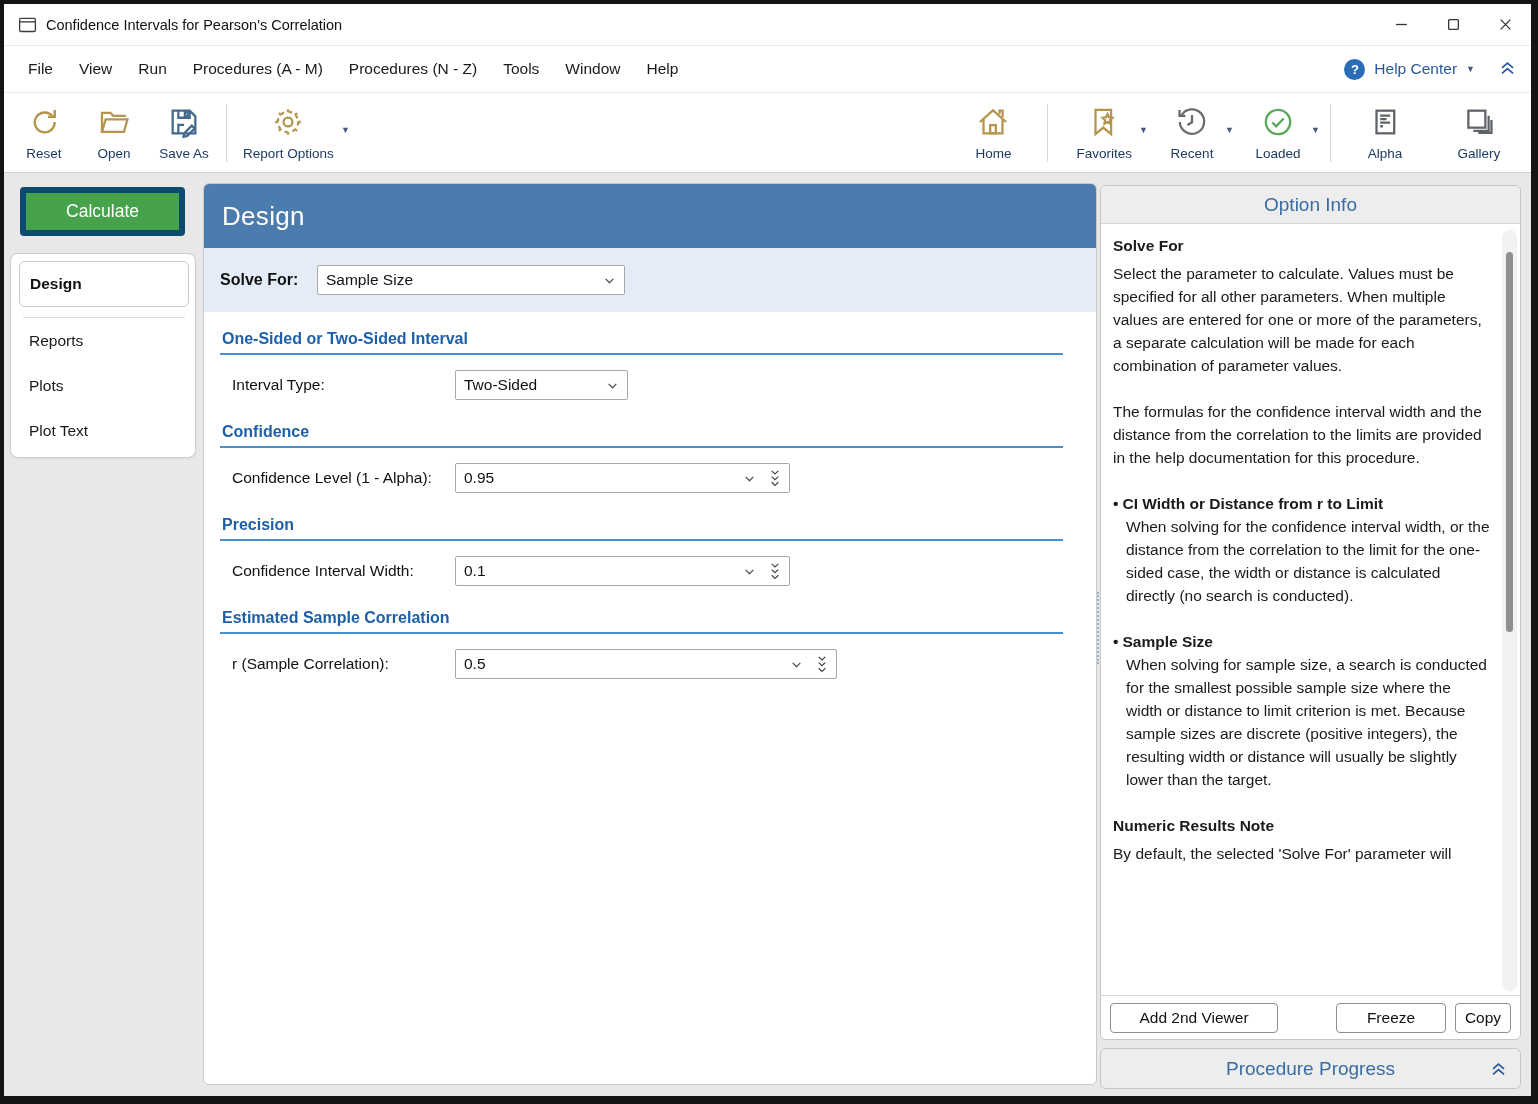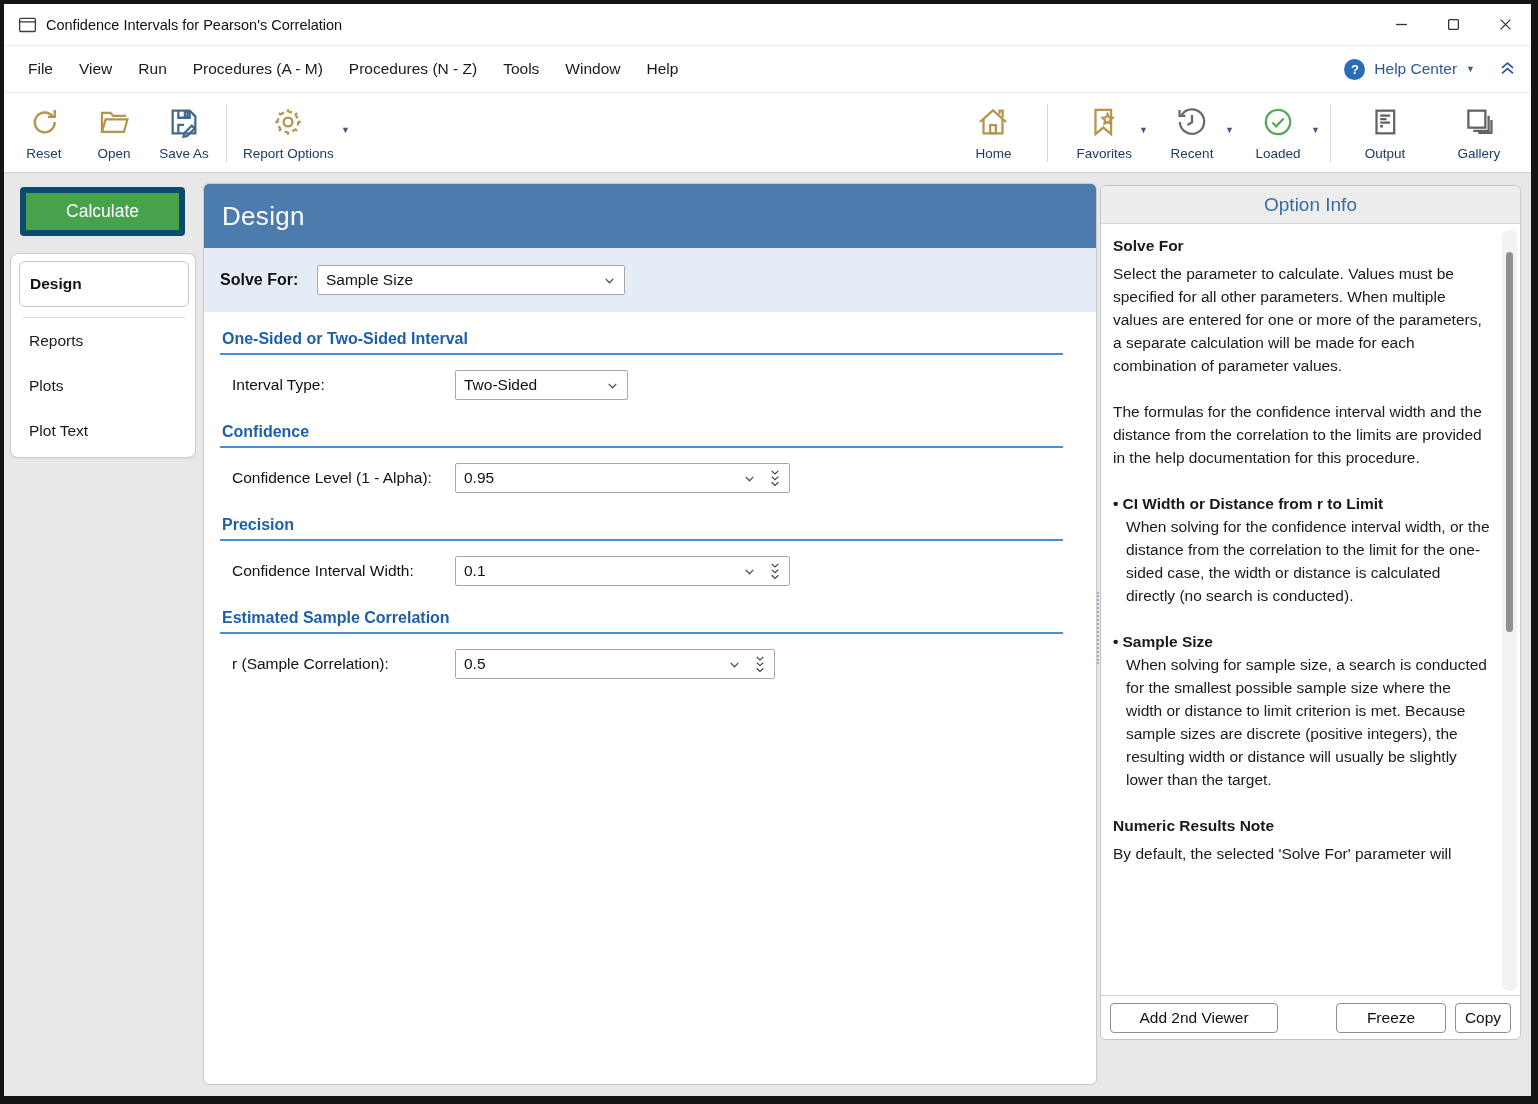--- a/index.html
+++ b/index.html
@@ -223,21 +223,21 @@
         <span class="drop">▼</span>
       </div>
       <div class="tb-sep"></div>
       <div class="tool">
         <span>
           <svg width="34" height="34" viewBox="0 0 24 24" fill="none" stroke="#5f6368" stroke-width="1.6">
               <rect x="6" y="4" width="12.5" height="16"></rect>
               <path d="M8.6 7.5h7M8.6 10h4.5M8.6 12.5h7M8.6 15h2"></path>
             </svg>
         </span>
-        <span class="lbl">Output</span>
+        <span class="lbl">Alpha</span>
       </div>
       <div class="tb-gap"></div>
       <div class="tool">
         <span>
           <svg width="34" height="34" viewBox="0 0 24 24" fill="none" stroke="#5f6368" stroke-width="1.6">
               <rect x="4.5" y="4" width="12" height="12"></rect>
               <path d="M18.8 7.5V18.3H8"></path>
               <path d="M20.8 10.5v9.2H11.5"></path>
             </svg>
         </span>
@@ -316,21 +316,21 @@
                 <path d="M2.5 14L6 17.2 9.5 14"></path>
               </svg>
           </span>
         </div>
       </div>
 
       <div class="sect-title">Estimated Sample Correlation</div>
       <div class="sect-rule"></div>
       <div class="field-row">
         <span class="flabel">r (Sample Correlation):</span>
-        <div class="selectbox" style="width:320px;">
+        <div class="selectbox" style="width:382px;">
           <span class="val">0.5</span>
           <span class="combo-icons">
             <svg width="13" height="13" viewBox="0 0 12 12" fill="none" stroke="#555" stroke-width="1.3">
                 <path d="M2.5 4.5L6 8l3.5-3.5"></path>
               </svg>
             <svg width="12" height="19" viewBox="0 0 12 20" fill="none" stroke="#444" stroke-width="1.3">
                 <path d="M2.5 2L6 5.2 9.5 2"></path>
                 <path d="M2.5 8L6 11.2 9.5 8"></path>
                 <path d="M2.5 14L6 17.2 9.5 14"></path>
               </svg>
@@ -364,14 +364,23 @@
     <div class="oi-scroll-track">
       <div class="oi-scroll-thumb"></div>
     </div>
     <div class="oi-footer">
       <button class="btn btn-add">Add 2nd Viewer</button>
       <button class="btn btn-freeze">Freeze</button>
       <button class="btn btn-copy">Copy</button>
     </div>
   </div>
 
+  <div class="progress-bar">
+    <span>Procedure Progress</span>
+    <span class="pp-chev">
+      <svg width="19" height="19" viewBox="0 0 24 24" fill="none" stroke="#2b579a" stroke-width="2.2">
+          <path d="M5 12.5l7-6 7 6"></path>
+          <path d="M5 19.5l7-6 7 6"></path>
+        </svg>
+    </span>
+  </div>
 
 </div>
 
 </body></html>

